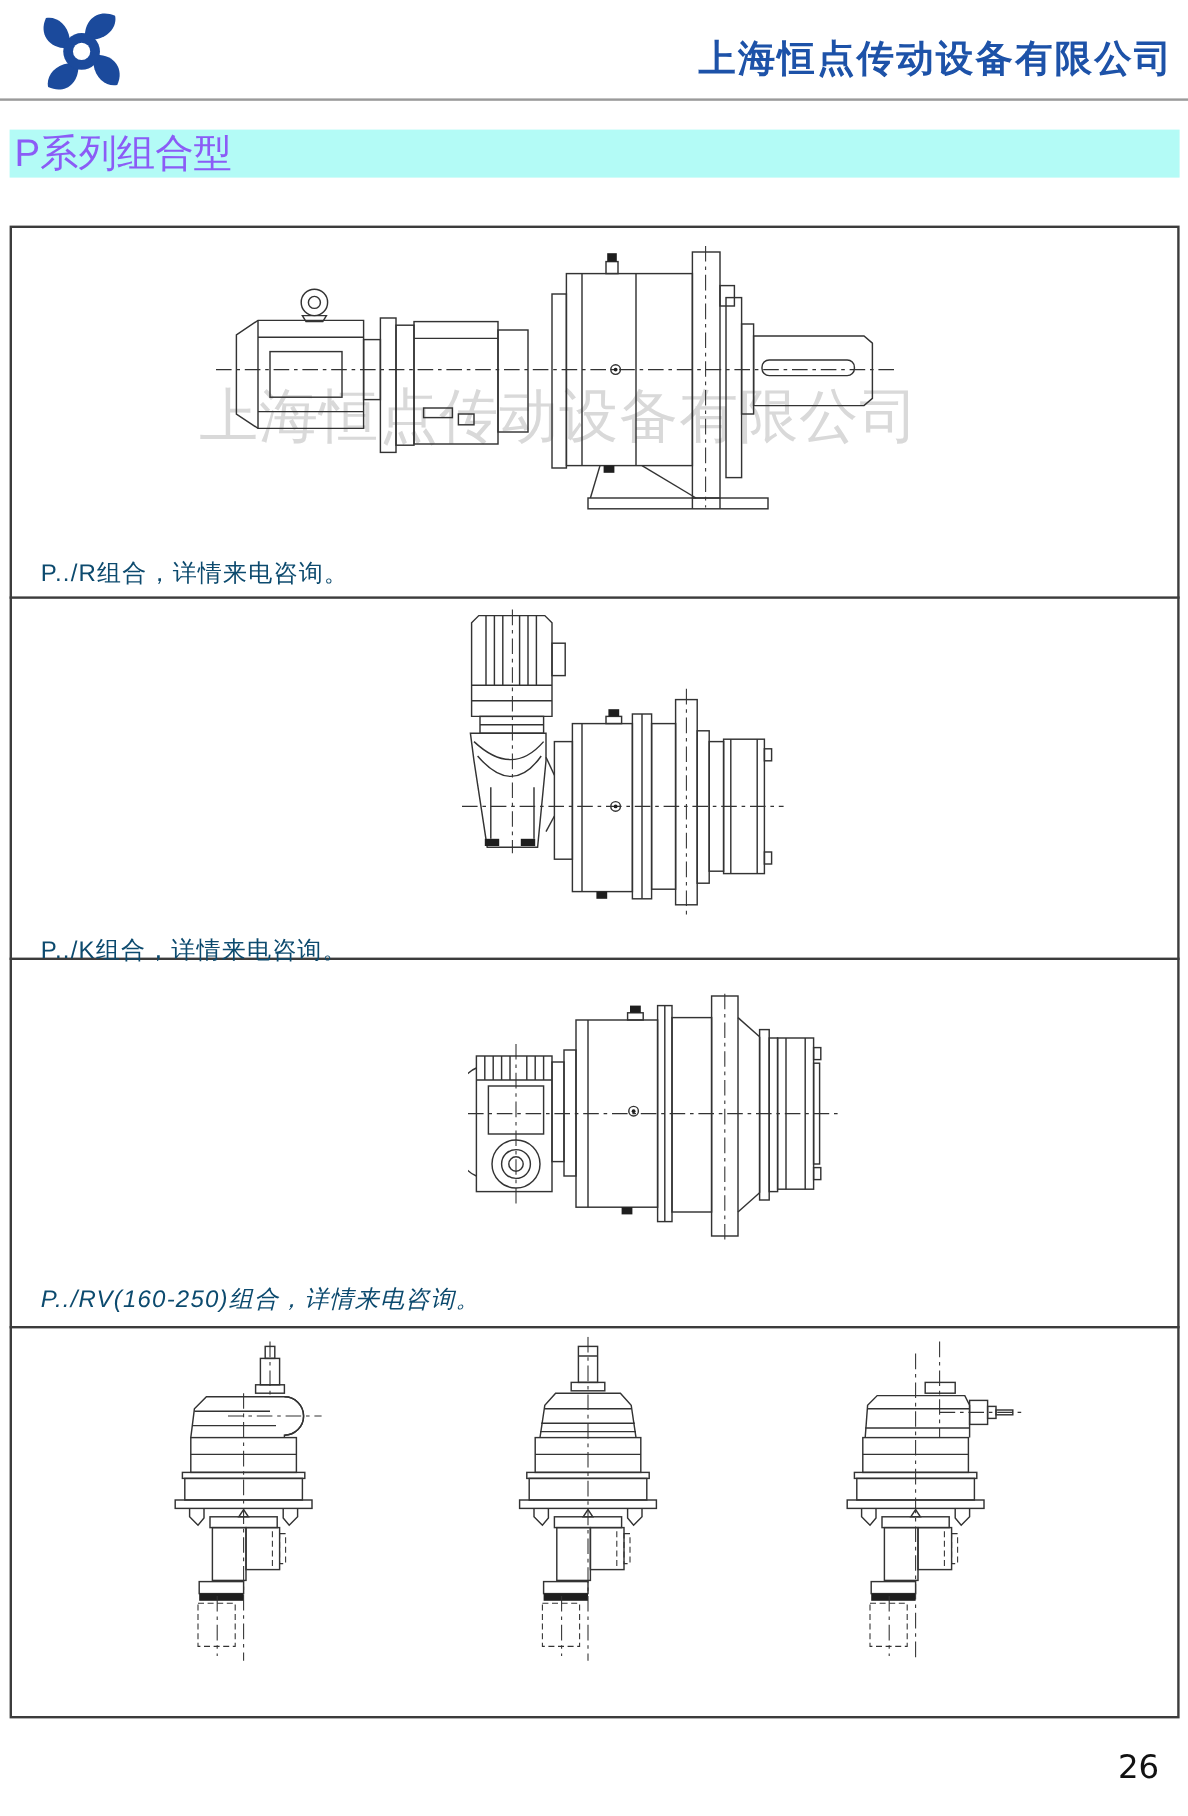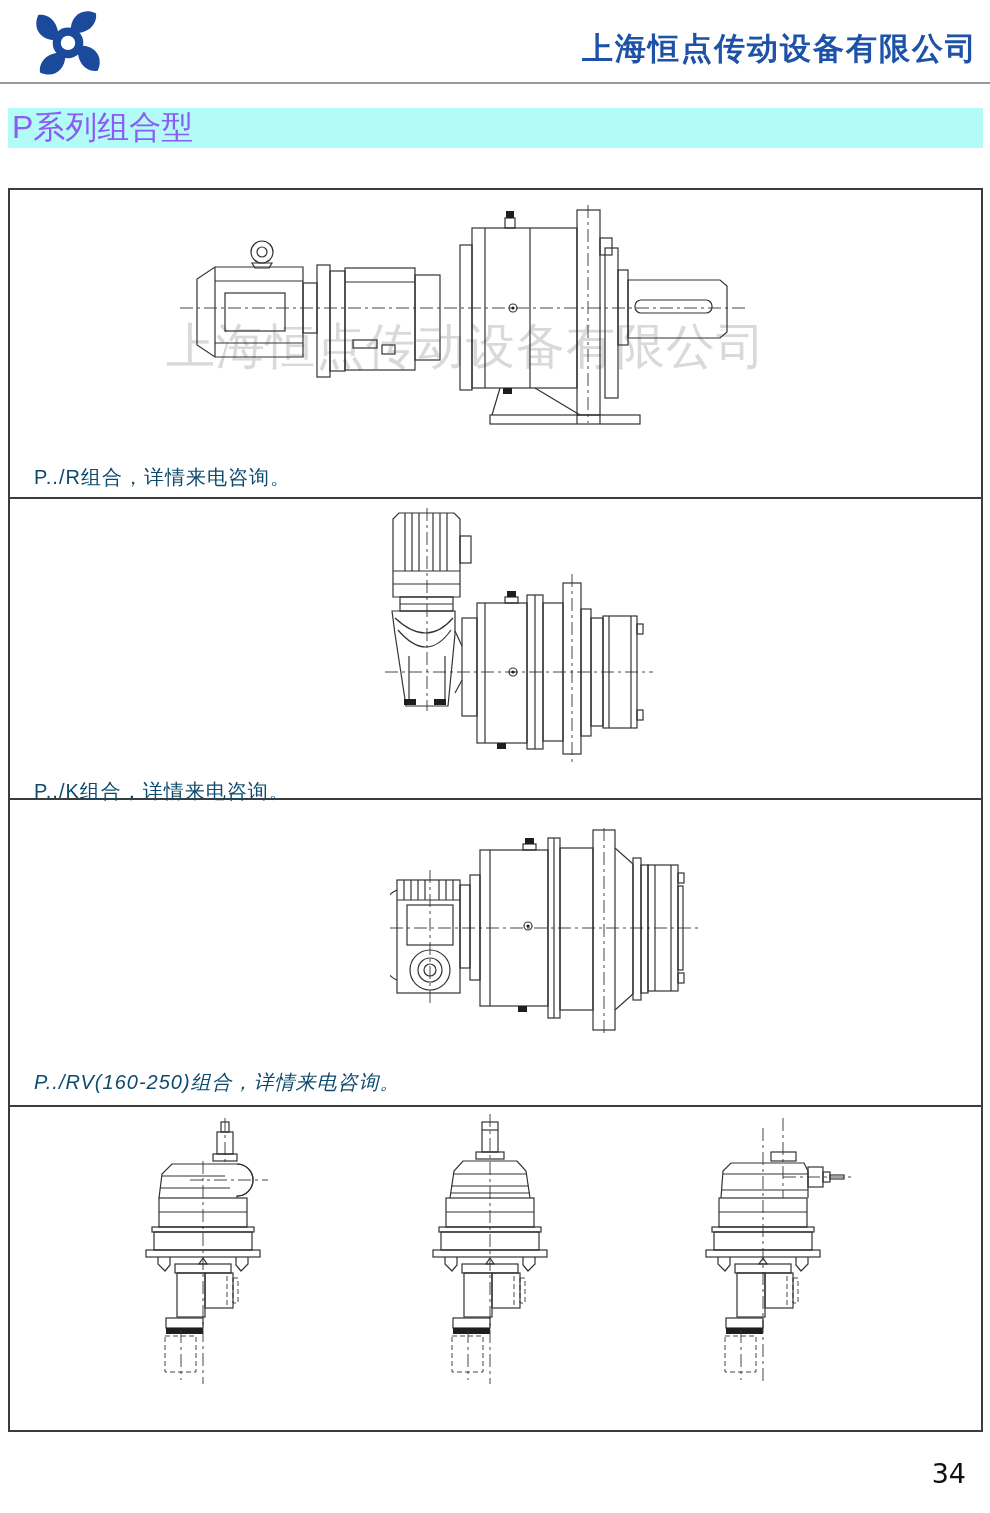--- a/index.html
+++ b/index.html
@@ -289,14 +289,14 @@
       <rect class="ln" x="700" y="61" width="14" height="4"></rect>
       <line class="cl" x1="653" y1="4" x2="653" y2="84"></line>
       <line class="cl" x1="653" y1="63" x2="725" y2="63"></line>
     </g>
   </svg>
 
   <div class="caption" id="cap1">P../R组合，详情来电咨询。</div>
   <div class="caption" id="cap2">P../K组合，详情来电咨询。</div>
   <div class="caption" id="cap3">P../RV(160-250)组合，详情来电咨询。</div>
 
-  <div class="page-number">34</div>
+  <div class="page-number">26</div>
 </div>
 
 </body></html>

